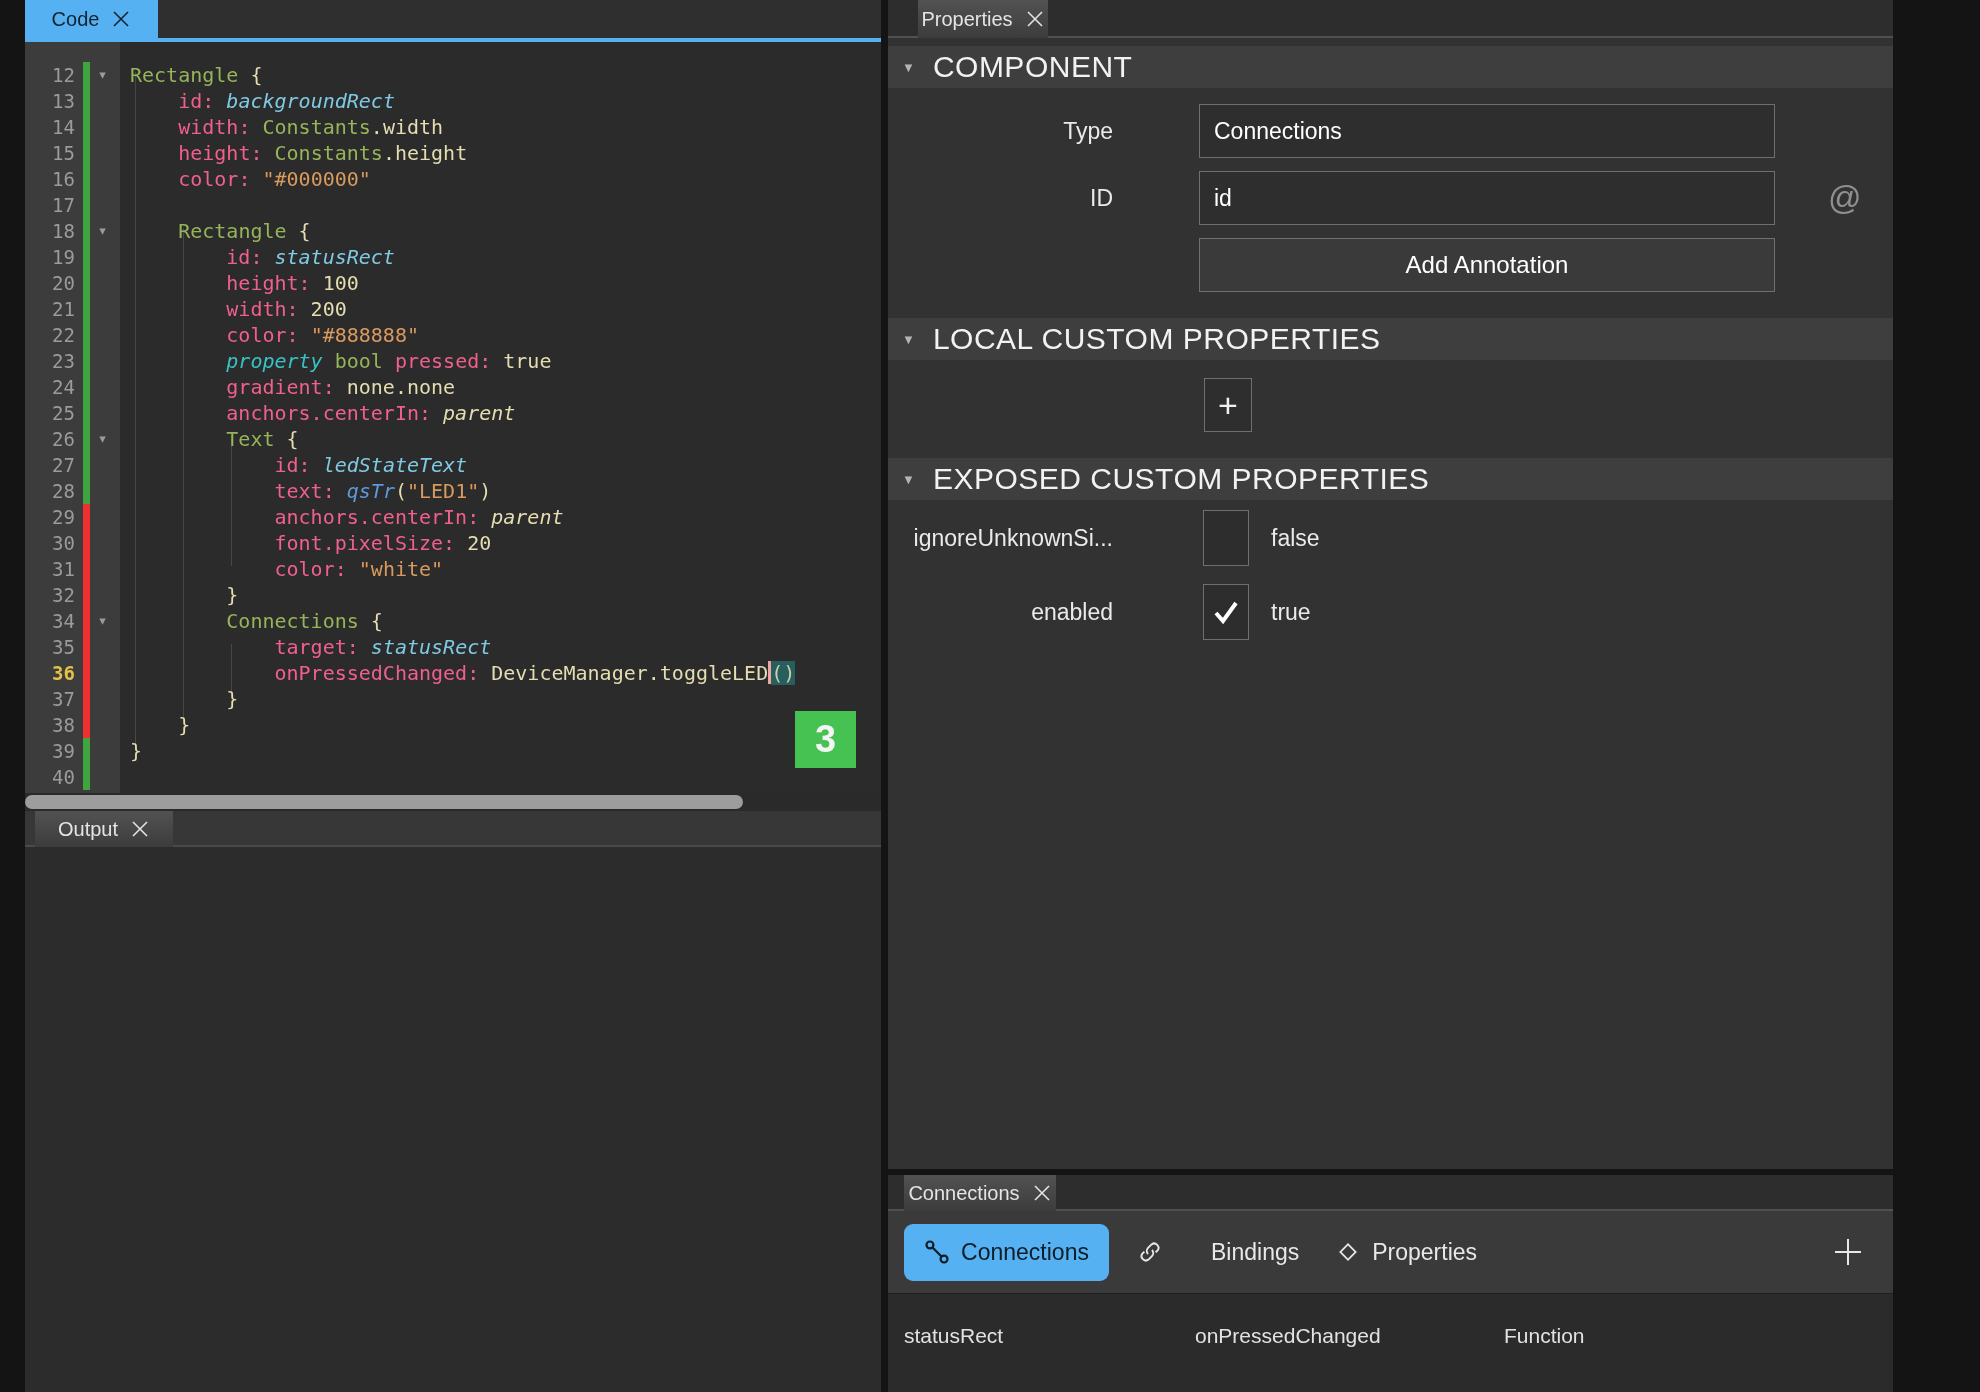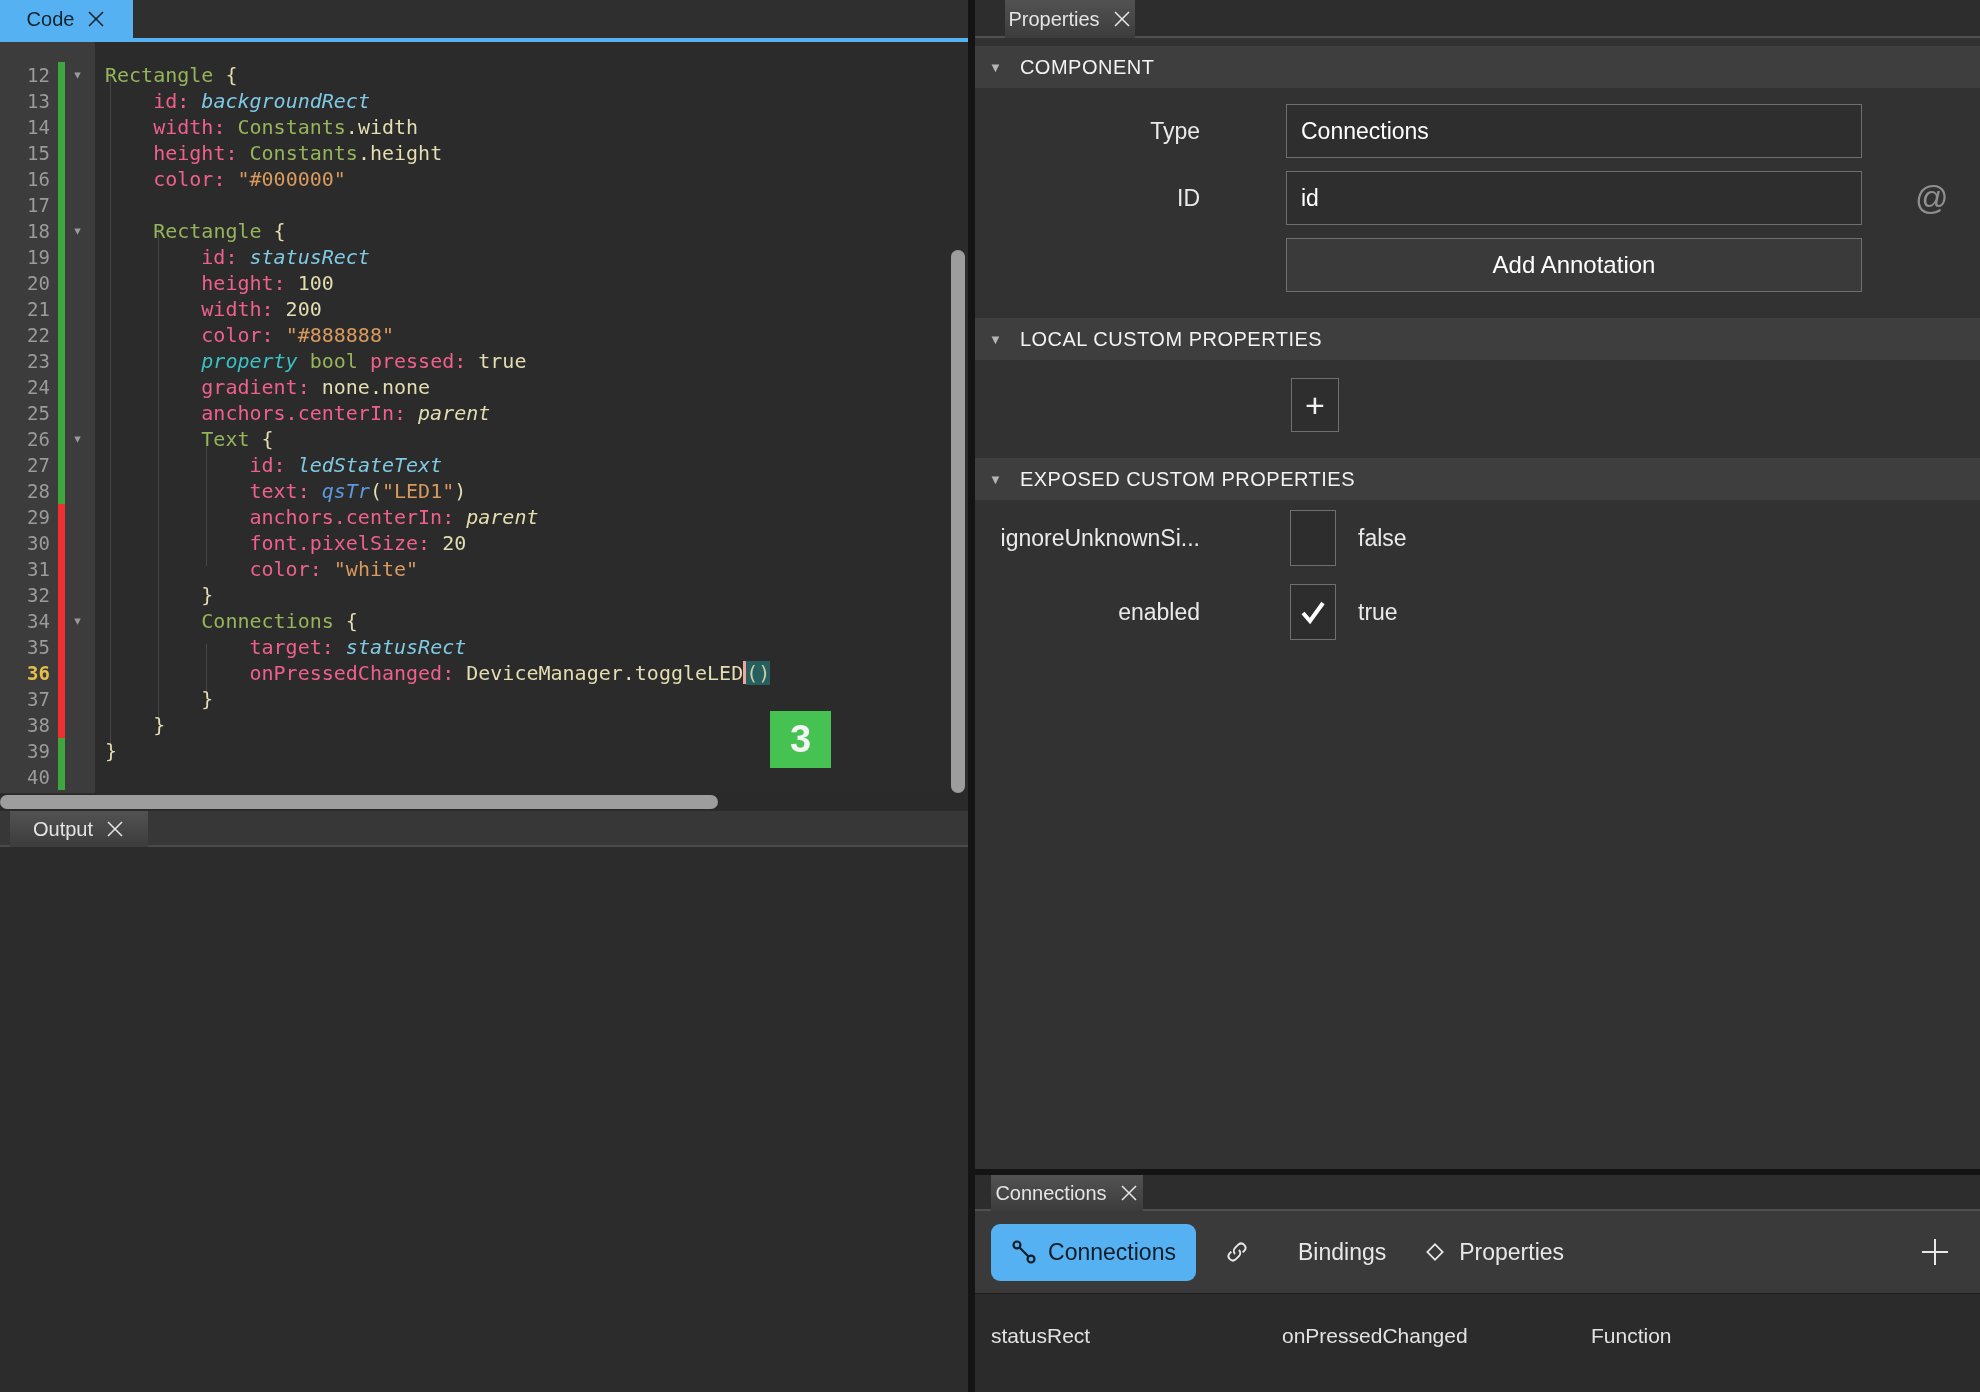--- a/index.html
+++ b/index.html
@@ -1,21 +1,21 @@
 <!DOCTYPE html>
 <html><head>
 <meta charset="utf-8">
 <style>
   * { box-sizing: border-box; }
   html,body { margin:0; padding:0; width:1980px; height:1392px; overflow:hidden;
               font-family:"Liberation Sans", sans-serif; background:#141414; }
   .root { display:flex; width:1980px; height:1392px; background:#141414; }
 
   
-  .left-panel { width:968px; height:1392px; display:flex; flex-direction:column; position:relative; background:#2b2b2b; }
+  .left-panel { width:856px; height:1392px; display:flex; flex-direction:column; position:relative; background:#2b2b2b;margin-left:25px; }
   .code-tabbar { height:38px; background:#2f2f2f; display:flex; flex-shrink:0; }
   .code-tabbar-underline { height:4px; background:#55b1f2; flex-shrink:0; }
   .tab { display:flex; align-items:center; justify-content:center; gap:12px; cursor:default; }
   .tab-code { width:133px; background:#55b1f2; color:#12242f; font-size:20px; }
   .tab-gray { background:linear-gradient(#525252,#3c3c3c); color:#e4e4e4; font-size:20px; }
   .xicon { width:20px; height:20px; }
   .xicon line { stroke:currentColor; stroke-width:1.6; }
 
   .editor { position:relative; height:751px; flex-shrink:0; overflow:hidden;
             background:linear-gradient(90deg,#3c3c3c 0,#3c3c3c 95px,#2b2b2b 95px); }
@@ -52,21 +52,21 @@
   .output-area { flex:1; background:#2c2c2c; }
 
   
   .right-panel { width:1005px; height:1392px; margin-left:7px; display:flex; flex-direction:column; background:#323232; }
   .r-tabbar { height:38px; background:#2d2d2d; border-bottom:2px solid #505050; display:flex; flex-shrink:0; }
   .tab-properties { margin-left:30px; width:130px; height:38px; }
   .r-content { height:1131px; flex-shrink:0; overflow:hidden; display:flex; flex-direction:column; }
   .section-header { margin-top:8px; height:42px; background:#3e3e3e; display:flex; align-items:center;
                     padding-left:14px; gap:18px; flex-shrink:0; }
   .section-header .tri { color:#b5b5b5; font-size:13px; }
-  .section-header .sh-label { color:#f2f2f2; font-size:20px; letter-spacing:0.5px; }
+  .section-header .sh-label { color:#f2f2f2; font-size:30px; letter-spacing:0.5px; }
   .form-row { display:flex; align-items:center; margin-top:13px; }
   .form-row.first { margin-top:16px; }
   .flabel { width:230px; text-align:right; padding-right:5px; color:#eaeaea; font-size:23px; }
   .finput { margin-left:81px; width:576px; height:54px; background:#2e2e2e; border:1px solid #6f6f6f;
             color:#ffffff; font-size:23px; font-family:"Liberation Sans",sans-serif; padding:0 14px; outline:none; }
   .fbutton { margin-left:311px; width:576px; height:54px; margin-top:13px; background:#3a3a3a;
              border:1px solid #6f6f6f; color:#ffffff; font-size:24px; display:flex;
              align-items:center; justify-content:center; cursor:default; flex-shrink:0; }
   .at-icon { margin-left:53px; color:#8f8f8f; font-size:33px; }
   .plus-button { margin-left:316px; margin-top:18px; width:48px; height:54px; background:#2e2e2e;

